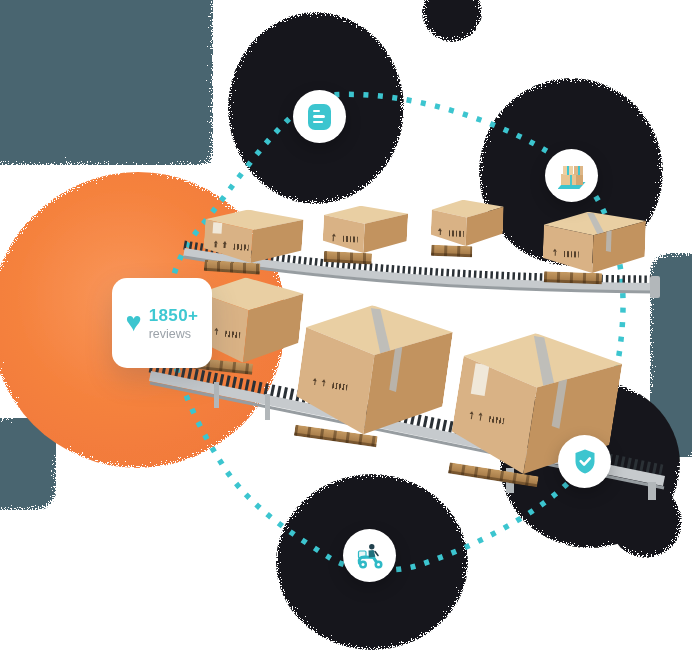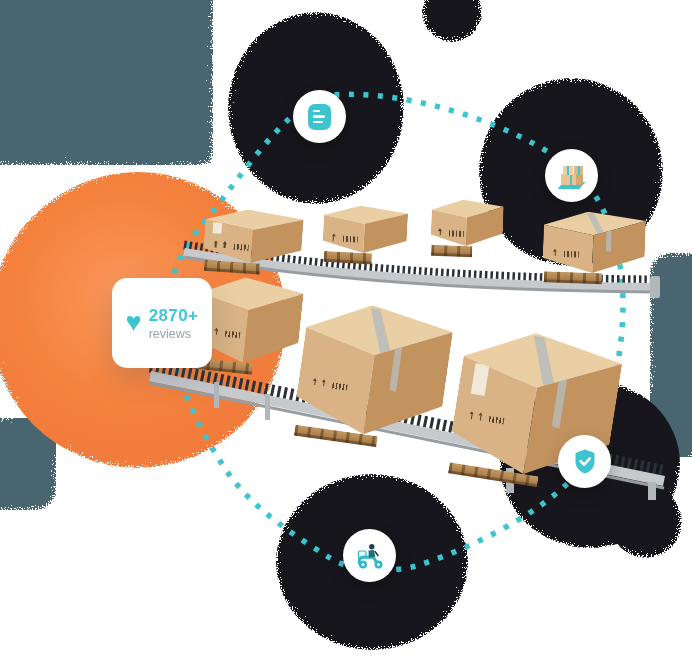--- a/index.html
+++ b/index.html
@@ -235,21 +235,21 @@
     </div>
     <div class="bf side">
         <div class="tape-v"></div>
       </div>
     <div class="pallet"></div>
   </div>
 
   <div class="review-card">
     <span class="heart">♥</span>
     <div class="rc-text">
-      <div class="rc-value">2870+</div>
+      <div class="rc-value">1850+</div>
       <div class="rc-label">reviews</div>
     </div>
   </div>
 
   <div class="node" style="left:293px;top:90px">
     <div class="icon-note">
       <span class="bar b1"></span>
         <span class="bar b2"></span>
         <span class="bar b3"></span>
     </div>

